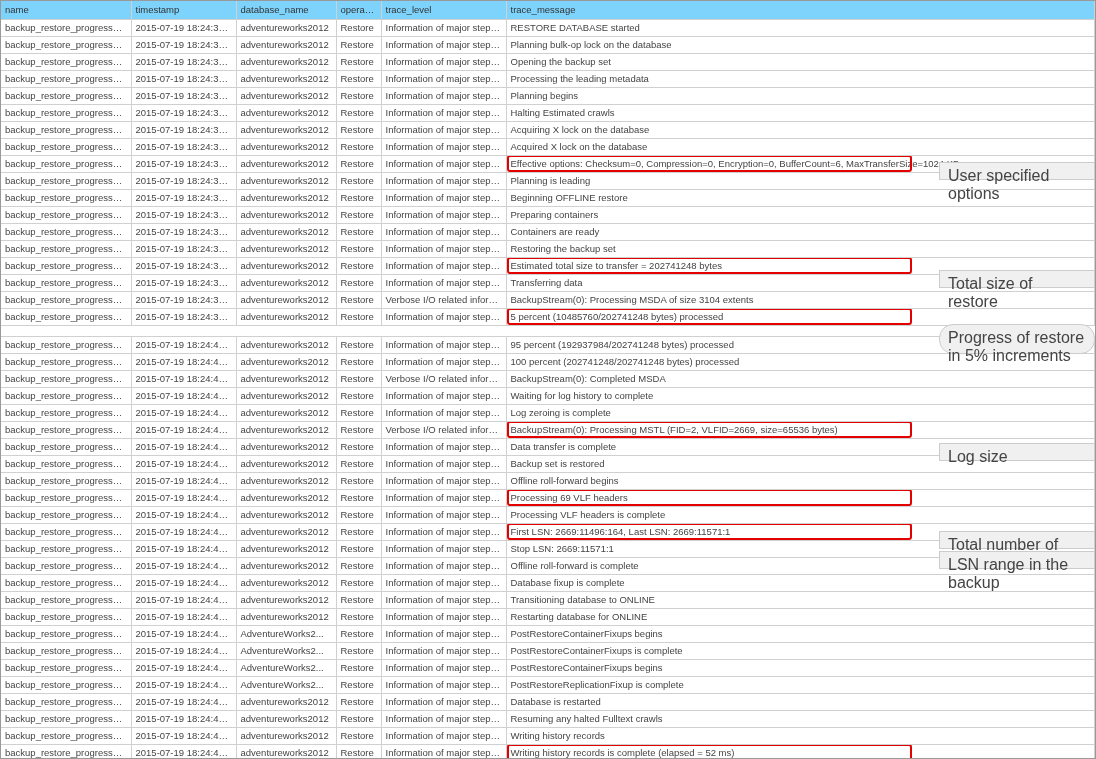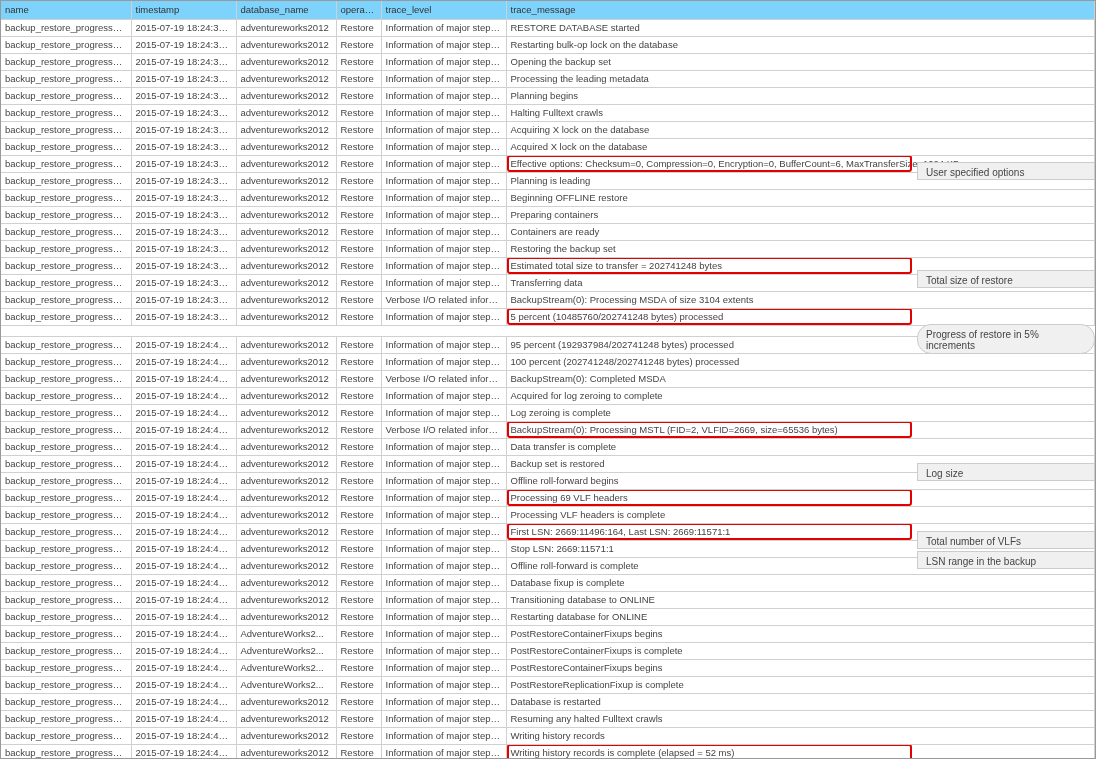--- a/index.html
+++ b/index.html
@@ -10,21 +10,21 @@
 th{background:#7dd3fc;font-weight:normal;color:#333;height:18px;border-top:none}
 th:first-child,td:first-child{border-left:none}
 col.c0{width:130px}
 col.c1{width:105px}
 col.c2{width:100px}
 col.c3{width:45px}
 col.c4{width:125px}
 col.c5{width:auto}
 .msgcell{position:relative}
 .hl{position:absolute;left:0;top:-1px;border:2px solid #e50000;border-radius:3px;height:17px;pointer-events:none}
-.ann{position:absolute;right:0;width:178px;background:#f0f0f0;font-size:10px;color:#444;padding:4px 8px;border:1px solid #ccc;z-index:5}
+.ann{position:absolute;right:0;width:156px;background:#f0f0f0;font-size:16px;color:#444;padding:4px 8px;border:1px solid #ccc;z-index:5}
 </style>
 </head>
 <body>
 <div class="wrap">
 
 <table>
 <colgroup>
         <col class="c0">
         <col class="c1">
         <col class="c2">
@@ -50,21 +50,21 @@
           <td>Restore</td>
           <td>Information of major steps in ...</td>
           <td class="msgcell">RESTORE DATABASE started</td>
         </tr>
         <tr>
           <td>backup_restore_progress_trace</td>
           <td>2015-07-19 18:24:38...</td>
           <td>adventureworks2012</td>
           <td>Restore</td>
           <td>Information of major steps in ...</td>
-          <td class="msgcell">Restarting bulk-op lock on the database</td>
+          <td class="msgcell">Planning bulk-op lock on the database</td>
         </tr>
         <tr>
           <td>backup_restore_progress_trace</td>
           <td>2015-07-19 18:24:38...</td>
           <td>adventureworks2012</td>
           <td>Restore</td>
           <td>Information of major steps in ...</td>
           <td class="msgcell">Opening the backup set</td>
         </tr>
         <tr>
@@ -82,21 +82,21 @@
           <td>Restore</td>
           <td>Information of major steps in ...</td>
           <td class="msgcell">Planning begins</td>
         </tr>
         <tr>
           <td>backup_restore_progress_trace</td>
           <td>2015-07-19 18:24:38...</td>
           <td>adventureworks2012</td>
           <td>Restore</td>
           <td>Information of major steps in ...</td>
-          <td class="msgcell">Halting Fulltext crawls</td>
+          <td class="msgcell">Halting Estimated crawls</td>
         </tr>
         <tr>
           <td>backup_restore_progress_trace</td>
           <td>2015-07-19 18:24:38...</td>
           <td>adventureworks2012</td>
           <td>Restore</td>
           <td>Information of major steps in ...</td>
           <td class="msgcell">Acquiring X lock on the database</td>
         </tr>
         <tr>
@@ -213,21 +213,21 @@
           <td>Restore</td>
           <td>Verbose I/O related informati...</td>
           <td class="msgcell">BackupStream(0): Completed MSDA</td>
         </tr>
         <tr>
           <td>backup_restore_progress_trace</td>
           <td>2015-07-19 18:24:40...</td>
           <td>adventureworks2012</td>
           <td>Restore</td>
           <td>Information of major steps in ...</td>
-          <td class="msgcell">Acquired for log zeroing to complete</td>
+          <td class="msgcell">Waiting for log history to complete</td>
         </tr>
         <tr>
           <td>backup_restore_progress_trace</td>
           <td>2015-07-19 18:24:43...</td>
           <td>adventureworks2012</td>
           <td>Restore</td>
           <td>Information of major steps in ...</td>
           <td class="msgcell">Log zeroing is complete</td>
         </tr>
         <tr>
@@ -390,18 +390,18 @@
           <td>Information of major steps in ...</td>
           <td class="msgcell">Writing history records is complete (elapsed = 52 ms)<div class="hl" style="width: 405px;"></div></td>
         </tr>
       </tbody>
 </table>
 
 <div id="anns">
       <div class="ann" style="top: 161px; height: 18px;">User specified options</div>
       <div class="ann" style="top: 269px; height: 18px; margin-left: 28px;">Total size of restore</div>
       <div class="ann" style="top: 323px; height: 30px; border-radius: 14px;">Progress of restore in 5% increments</div>
-      <div class="ann" style="top: 442px; height: 18px; margin-top: 20px;">Log size</div>
+      <div class="ann" style="top: 442px; height: 18px;">Log size</div>
       <div class="ann" style="top: 514px; height: 18px; margin-top: 16px;">Total number of VLFs</div>
       <div class="ann" style="top: 550px; height: 18px;">LSN range in the backup</div>
     </div>
 
 </div>
 
 </body></html>

